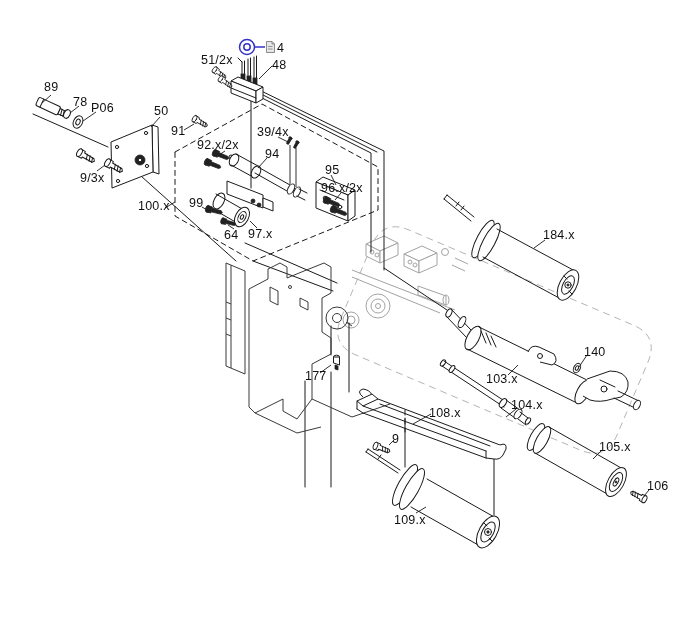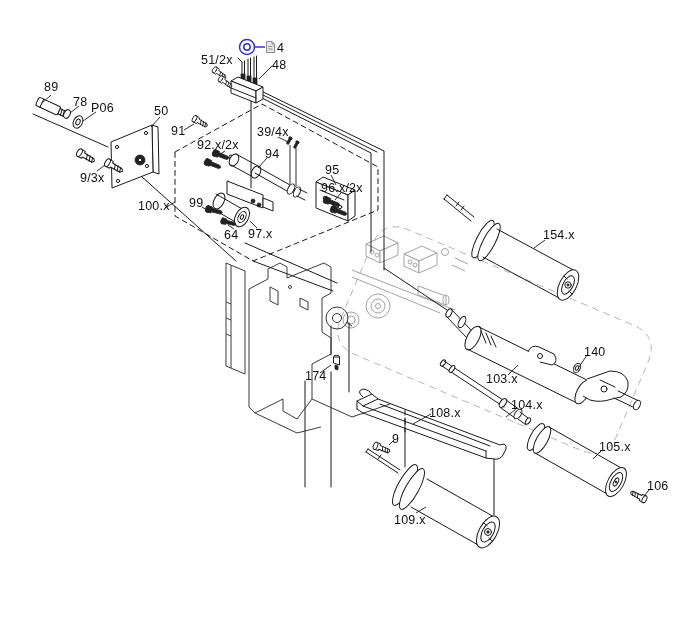--- a/index.html
+++ b/index.html
@@ -406,24 +406,24 @@
 <div class="lbl" style="left:277px;top:42px">4</div>
 <div class="lbl" style="left:257px;top:126px">39/4x</div>
 <div class="lbl" style="left:197px;top:139px">92.x/2x</div>
 <div class="lbl" style="left:265px;top:148px">94</div>
 <div class="lbl" style="left:325px;top:164px">95</div>
 <div class="lbl" style="left:321px;top:182px">96.x/2x</div>
 <div class="lbl" style="left:138px;top:200px">100.x</div>
 <div class="lbl" style="left:189px;top:197px">99</div>
 <div class="lbl" style="left:224px;top:229px">64</div>
 <div class="lbl" style="left:248px;top:228px">97.x</div>
-<div class="lbl" style="left:543px;top:229px">154.x</div>
+<div class="lbl" style="left:543px;top:229px">184.x</div>
 <div class="lbl" style="left:584px;top:346px">140</div>
 <div class="lbl" style="left:486px;top:373px">103.x</div>
 <div class="lbl" style="left:511px;top:399px">104.x</div>
 <div class="lbl" style="left:599px;top:441px">105.x</div>
 <div class="lbl" style="left:647px;top:480px">106</div>
-<div class="lbl" style="left:305px;top:370px">174</div>
+<div class="lbl" style="left:305px;top:370px">177</div>
 <div class="lbl" style="left:429px;top:407px">108.x</div>
 <div class="lbl" style="left:392px;top:433px">9</div>
 <div class="lbl" style="left:394px;top:514px">109.x</div>
 
 </div>
 
 </body></html>

